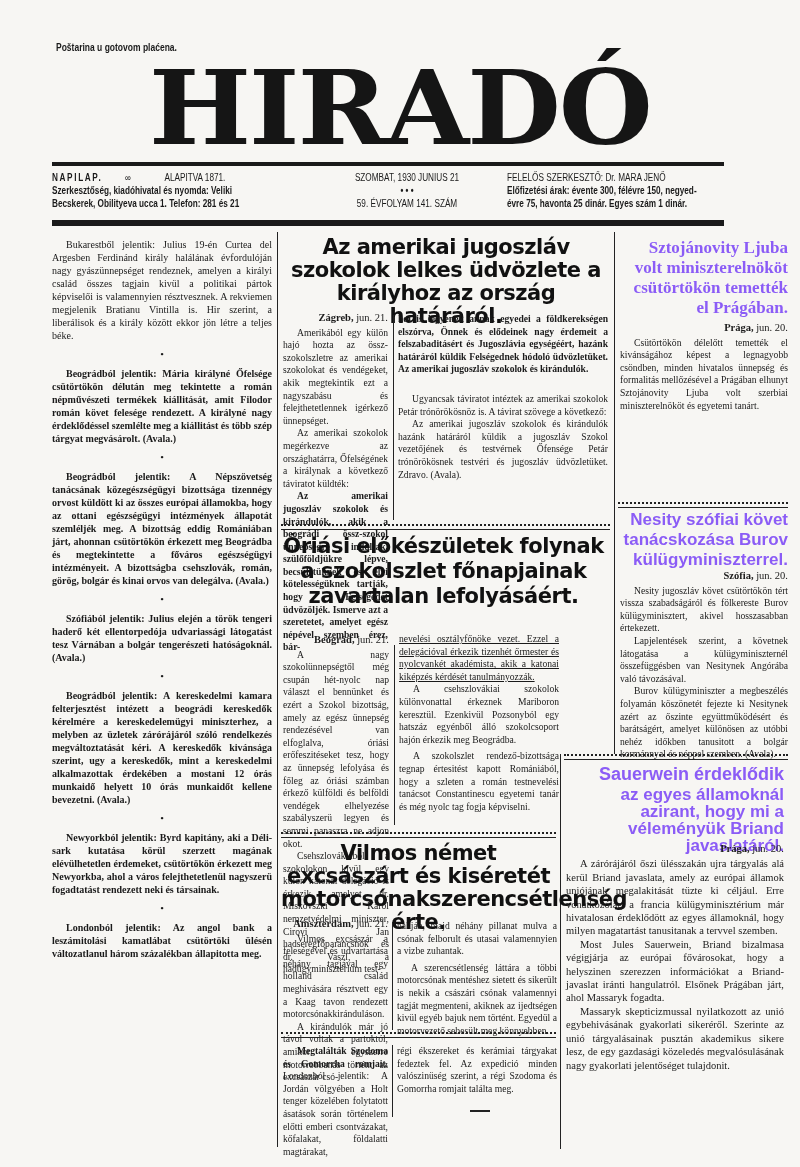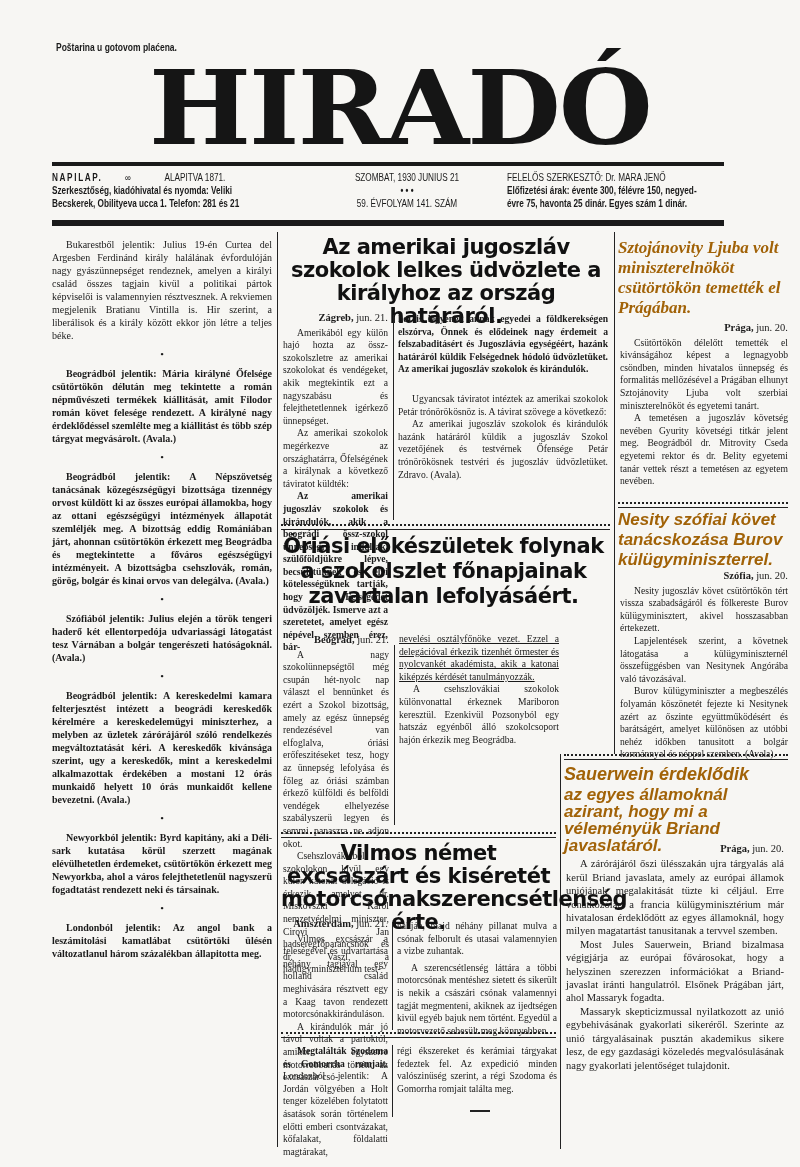--- a/index.html
+++ b/index.html
@@ -13,21 +13,21 @@
   .rule-thick { background:#1a1a1a; height:5px; }
   .hdr { font-family:"Liberation Sans", sans-serif; font-size:10px; line-height:13px; transform:scaleX(0.82); transform-origin:left; white-space:nowrap; }
   .hdr b { font-weight:bold; }
   .col { position:absolute; font-size:10px; line-height:13px; text-align:justify; }
   .col p { margin:0 0 0 0; text-indent:14px; }
   .bold { font-weight:bold; }
   .sep { text-align:center; margin:6px 0; font-size:9px; }
   .vrule { position:absolute; width:1px; background:#222; }
   .dotrule { position:absolute; height:3px; border-top:2px dotted #222; border-bottom:1px solid #222; }
   .hl { position:absolute; font-family:"DejaVu Sans", sans-serif; font-weight:900; color:#111; text-align:center; letter-spacing:-0.5px; }
-  .hl2 { position:absolute; font-family:"Liberation Serif", serif; font-weight:bold; color:#a16207; text-align:left;font-style:italic; }
+  .hl2 { position:absolute; font-family:"Liberation Serif", serif; font-weight:bold; color:#8b5cf6; text-align:right; }
   .dateline { text-align:right; font-size:10.5px; margin:2px 0 2px; }
   .dateline b { font-weight:bold; }
   .small { font-size:9.6px; line-height:12.6px; }
 </style>
 </head>
 <body>
 
 <div class="abs postal">Poštarina u gotovom plaćena.</div>
 
 <div class="abs masthead">HIRADÓ</div>
@@ -92,20 +92,21 @@
 <div class="hl" style="left:281px;top:534px;width:325px;font-size:21px;line-height:25px;">Óriási előkészületek folynak a szokolszlet főnapjainak zavartalan lefolyásáért.</div>
 <div class="col small" style="left:283px;top:632px;width:106px;">
   <div class="dateline"><b>Beográd,</b> <span>jun. 21.</span></div>
   <p>A nagy szokolünnepségtől még csupán hét-nyolc nap választ el bennünket és ezért a Szokol bizottság, amely az egész ünnepség rendezésével van elfoglalva, óriási erőfeszitéseket tesz, hogy az ünnepség lefolyása és főleg az óriási számban érkező külföldi és belföldi vendégek elhelyezése szabályszerü legyen és semmi panaszra ne adjon okot.</p>
   <p>Csehszlovákiából a szokolokon kivül egy külön katonai delegáció is érkezik, amelyet dr. Miskovszki Karol nemzetvédelmi miniszter, Cirovi Jan hadseregfőparancsnok és dr. Vaszl, a hadügyminisztérium test-</p>
 </div>
 <div class="vrule" style="left:394px;top:645px;height:180px;"></div>
 <div class="col small" style="left:399px;top:633px;width:160px;">
   <p style="text-indent:0;text-decoration:underline;">nevelési osztályfőnöke vezet. Ezzel a delegációval érkezik tizenhét őrmester és nyolcvankét akadémista, akik a katonai kiképzés kérdését tanulmányozzák.</p>
   <p>A csehszlovákiai szokolok különvonattal érkeznek Mariboron keresztül. Ezenkivül Pozsonyból egy hatszáz egyénből álló szokolcsoport hajón érkezik meg Beográdba.</p>
+  <p style="margin-top:4px;">A szokolszlet rendező-bizottsága tegnap értesitést kapott Romániából, hogy a szleten a román testnevelési tanácsot Constantinescu egyetemi tanár és még nyolc tag fogja képviselni.</p>
 </div>
 <div class="dotrule" style="left:281px;top:832px;width:275px;"></div>
 
 <div class="hl" style="left:281px;top:842px;width:275px;font-size:21px;line-height:23px;">Vilmos német excsászárt és kiséretét motorcsónakszerencsétlenség érte.</div>
 <div class="col small" style="left:283px;top:916px;width:105px;">
   <div class="dateline"><b>Amszterdam,</b> <span>jun. 21.</span></div>
   <p>Vilmos excsászár a feleségével és udvartartása néhány tagjával egy holland család meghivására résztvett egy a Kaag tavon rendezett motorcsónakkiránduláson.</p>
   <p>A kirándulók már jó távol voltak a partoktól, amikor egyszerre motorrobbanás történt az excsászár csó-</p>
 </div>
 <div class="vrule" style="left:392px;top:922px;height:108px;"></div>
@@ -121,21 +122,20 @@
 <div class="vrule" style="left:392px;top:1045px;height:72px;"></div>
 <div class="col small" style="left:397px;top:1045px;width:160px;">
   <p style="text-indent:0;">régi ékszereket és kerámiai tárgyakat fedeztek fel. Az expedició minden valószinüség szerint, a régi Szodoma és Gomorrha romjait találta meg.</p>
 </div>
 <div class="abs" style="left:470px;top:1110px;width:20px;height:2px;background:#222;"></div>
 
 <div class="hl2" style="left:618px;top:238px;width:170px;font-size:17px;line-height:20px;">Sztojánovity Ljuba volt miniszterelnököt csütörtökön temették el Prágában.</div>
 <div class="col small" style="left:620px;top:320px;width:168px;">
   <div class="dateline"><b>Prága,</b> <span>jun. 20.</span></div>
   <p>Csütörtökön délelőtt temették el kivánságához képest a legnagyobb csöndben, minden hivatalos ünnepség és formalitás mellőzésével a Prágában elhunyt Sztojánovity Ljuba volt szerbiai miniszterelnököt és egyetemi tanárt.</p>
-  <p>A temetésen a jugoszláv követség nevében Gyurity követségi titkár jelent meg. Beográdból dr. Mitrovity Cseda egyetemi rektor és dr. Belity egyetemi tanár vettek részt a temetésen az egyetem nevében.</p>
 </div>
 <div class="dotrule" style="left:618px;top:502px;width:170px;"></div>
 
 <div class="hl2" style="left:618px;top:510px;width:170px;font-size:17px;line-height:20px;font-family:'Liberation Sans',sans-serif;">Nesity szófiai követ tanácskozása Burov külügyminiszterrel.</div>
 <div class="col small" style="left:620px;top:568px;width:168px;">
   <div class="dateline"><b>Szófia,</b> <span>jun. 20.</span></div>
   <p>Nesity jugoszláv követ csütörtökön tért vissza szabadságáról és fölkereste Burov külügyminisztert, akivel hosszasabban értekezett.</p>
   <p>Lapjelentések szerint, a követnek látogatása a külügyminiszternél összefüggésben van Nesitynek Angórába való távozásával.</p>
   <p>Burov külügyminiszter a megbeszélés folyamán köszönetét fejezte ki Nesitynek azért az őszinte együttműködésért és barátságért, amelyet különösen az utóbbi nehéz időkben tanusitott a bolgár kormánnyal és néppel szemben. (Avala).</p>
 </div>

